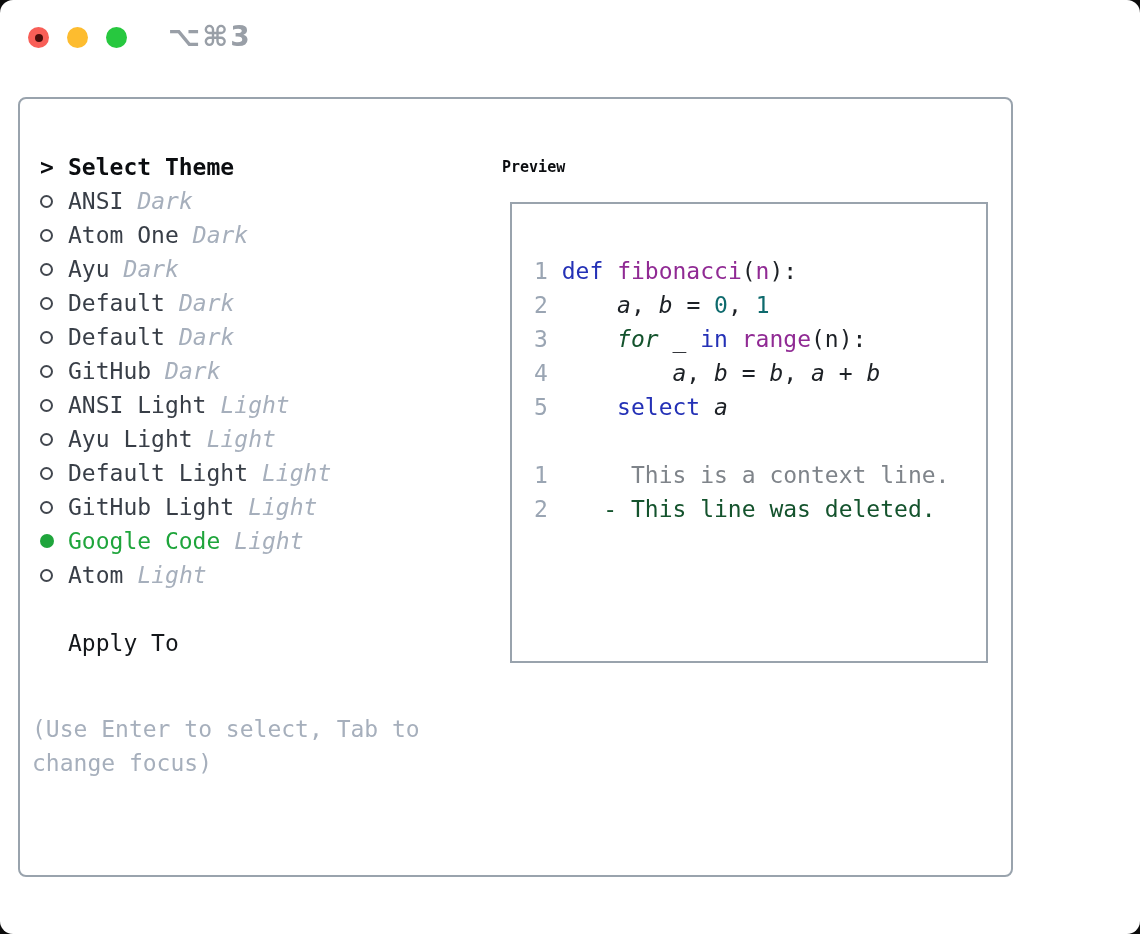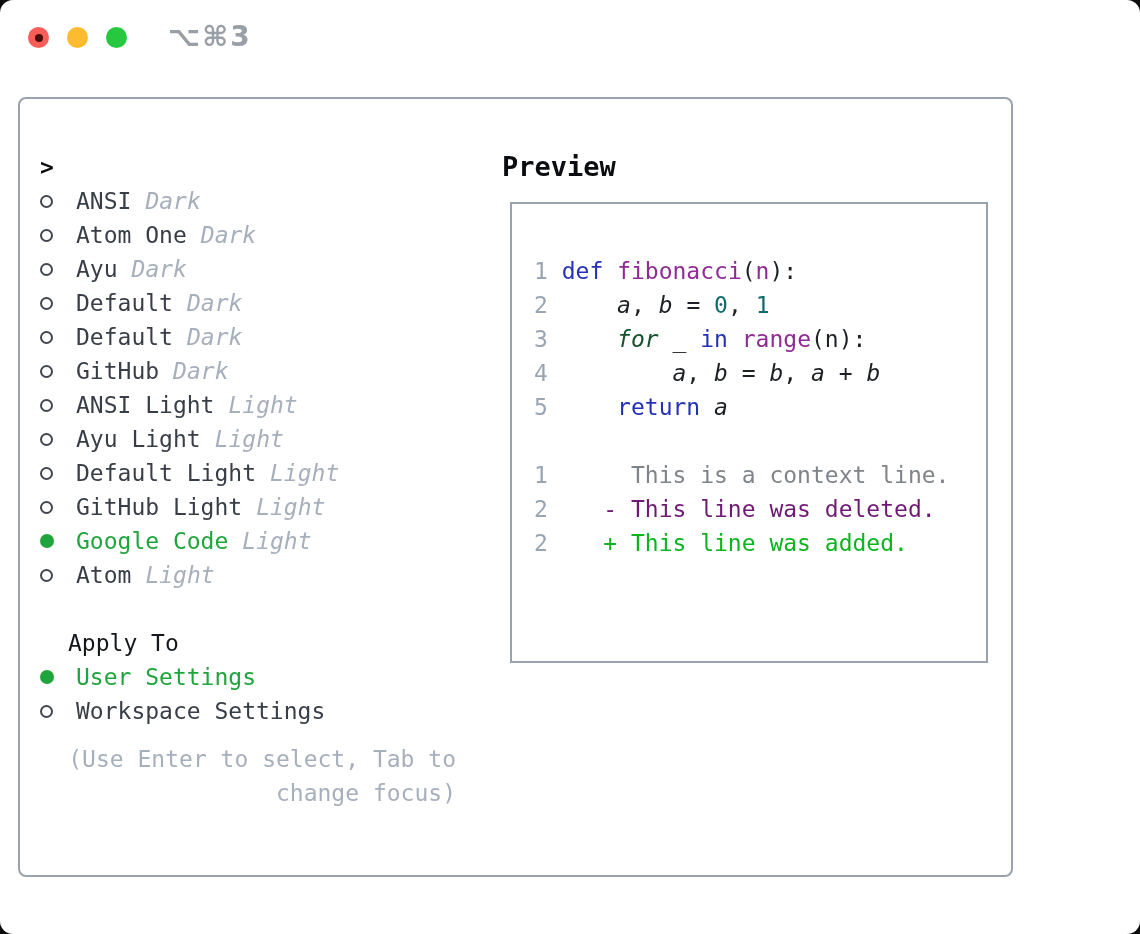--- a/index.html
+++ b/index.html
@@ -33,34 +33,33 @@
   }
   
   .left-col{position:absolute;left:0;top:51px;width:470px;}
   .row{display:flex;align-items:center;height:34px;padding-left:20px;
        font-size:23px;color:var(--item_text,#383e47);}
   .gutter{width:28px;display:flex;align-items:center;flex:none;}
   .cursor{font-weight:bold;color:#0b0d10;}
   .radio{width:13px;height:13px;border-radius:50%;border:2px solid #42474f;box-sizing:border-box;}
   .radio.sel{border:none;width:14px;height:14px;background:var(--accent_green,#1fa53c);}
   .hdr{font-weight:bold;color:#0b0d10;}
-  .tname{white-space:pre;margin-left:8px;}
+  .tname{white-space:pre;}
   .sel-text{color:var(--accent_green,#1fa53c);}
   .variant{color:var(--muted,#a6afbc);margin-left:14px;font-style:italic;}
   .apply-section{margin-top:34px;}
   .apply-header{color:#14171b;}
   .hint{
-    margin-top:14px;padding-left:4px;width:432px;font-size:23px;line-height:34px;
+    margin-top:52px;padding-left:12px;width:432px;font-size:23px;line-height:34px;
     color:var(--muted,#a6afbc);
-    text-align:right;
   }
   
   .preview-title{
     position:absolute;left:482px;top:51px;height:34px;line-height:34px;
-    font-size:27px;font-weight:bold;color:#0b0d10;
+    font-size:15px;font-weight:bold;color:#0b0d10;
   }
   .preview-box{
     position:absolute;left:490px;top:103px;width:478px;height:461px;box-sizing:border-box;
     border:2px solid var(--border,#99a3ad);background:#fff;
     padding:50px 0 0 22px;overflow:hidden;
   }
   .pline{height:34px;line-height:34px;font-size:23px;white-space:pre;}
   .ln{color:var(--line_number,#9aa5b3);}
 </style>
 </head>
@@ -79,20 +78,21 @@
     <div class="shortcut">⌥⌘3</div>
   </div>
 
   <div class="panel">
 
     <div class="left-col">
       <div class="row">
         <span class="gutter">
             <span class="cursor">&gt;</span>
           </span>
+        <span class="hdr">Select Theme</span>
       </div>
 
       <div id="theme-list">
           <div class="row">
             <span class="gutter">
               <span class="radio"></span>
             </span>
             <span class="tname">ANSI</span>
             <span class="variant">Dark</span>
           </div>
@@ -173,47 +173,32 @@
             <span class="tname">Atom</span>
             <span class="variant">Light</span>
           </div>
         </div>
 
       <div class="apply-section">
         <div class="row">
           <span class="gutter"></span>
           <span class="apply-header">Apply To</span>
         </div>
-        <div id="apply-list">
-            <div class="row">
-              <span class="gutter">
-                <span class="radio sel"></span>
-              </span>
-              <span class="tname sel-text">User Settings</span>
-            </div>
-            <div class="row">
-              <span class="gutter">
-                <span class="radio"></span>
-              </span>
-              <span class="tname">Workspace Settings</span>
-            </div>
-          </div>
       </div>
 
       <div class="hint">(Use Enter to select, Tab to change focus)</div>
     </div>
 
     <div class="preview-title">Preview</div>
 
     <div class="preview-box" id="preview-box">
         <div class="pline"><span class="ln">1</span><span style="color: rgb(29, 33, 38);"> </span><span style="color: rgb(36, 49, 182);">def</span><span style="color: rgb(29, 33, 38);"> </span><span style="color: rgb(144, 42, 148);">fibonacci</span><span style="color: rgb(29, 33, 38);">(</span><span style="color: rgb(144, 42, 148);">n</span><span style="color: rgb(29, 33, 38);">):</span></div>
         <div class="pline"><span class="ln">2</span><span style="color: rgb(29, 33, 38);">     </span><span style="color: rgb(29, 33, 38); font-style: italic;">a</span><span style="color: rgb(29, 33, 38);">, </span><span style="color: rgb(29, 33, 38); font-style: italic;">b</span><span style="color: rgb(29, 33, 38);"> = </span><span style="color: rgb(14, 106, 109);">0</span><span style="color: rgb(29, 33, 38);">, </span><span style="color: rgb(14, 106, 109);">1</span></div>
         <div class="pline"><span class="ln">3</span><span style="color: rgb(29, 33, 38);">     </span><span style="color: #14532d; font-style: italic;">for</span><span style="color: rgb(29, 33, 38);"> _ </span><span style="color: rgb(36, 49, 182); text-align: right;">in</span><span style="color: rgb(29, 33, 38);"> </span><span style="color: rgb(144, 42, 148);">range</span><span style="color: rgb(29, 33, 38);">(n):</span></div>
         <div class="pline"><span class="ln">4</span><span style="color: rgb(29, 33, 38);">         </span><span style="color: rgb(29, 33, 38); font-style: italic;">a</span><span style="color: rgb(29, 33, 38);">, </span><span style="color: rgb(29, 33, 38); font-style: italic;">b</span><span style="color: rgb(29, 33, 38);"> = </span><span style="color: rgb(29, 33, 38); font-style: italic;">b</span><span style="color: rgb(29, 33, 38);">, </span><span style="color: rgb(29, 33, 38); font-style: italic;">a</span><span style="color: rgb(29, 33, 38);"> + </span><span style="color: rgb(29, 33, 38); font-style: italic;">b</span></div>
-        <div class="pline"><span class="ln">5</span><span style="color: rgb(29, 33, 38);">     </span><span style="color: rgb(36, 49, 182);">return</span><span style="color: rgb(29, 33, 38);"> </span><span style="color: rgb(29, 33, 38); font-style: italic;">a</span></div>
+        <div class="pline"><span class="ln">5</span><span style="color: rgb(29, 33, 38);">     </span><span style="color: rgb(36, 49, 182);">select</span><span style="color: rgb(29, 33, 38);"> </span><span style="color: rgb(29, 33, 38); font-style: italic;">a</span></div>
         <div class="pline"><span class="ln"></span></div>
         <div class="pline"><span class="ln">1</span><span style="color: rgb(127, 132, 138);">      This is a context line.</span></div>
-        <div class="pline"><span class="ln">2</span><span style="color: #701a75;">    - This line was deleted.</span></div>
-        <div class="pline"><span class="ln">2</span><span style="color: rgb(12, 180, 31);">    + This line was added.</span></div>
+        <div class="pline"><span class="ln">2</span><span style="color: #14532d;">    - This line was deleted.</span></div>
       </div>
 
   </div>
 </div>
 
 </body></html>

